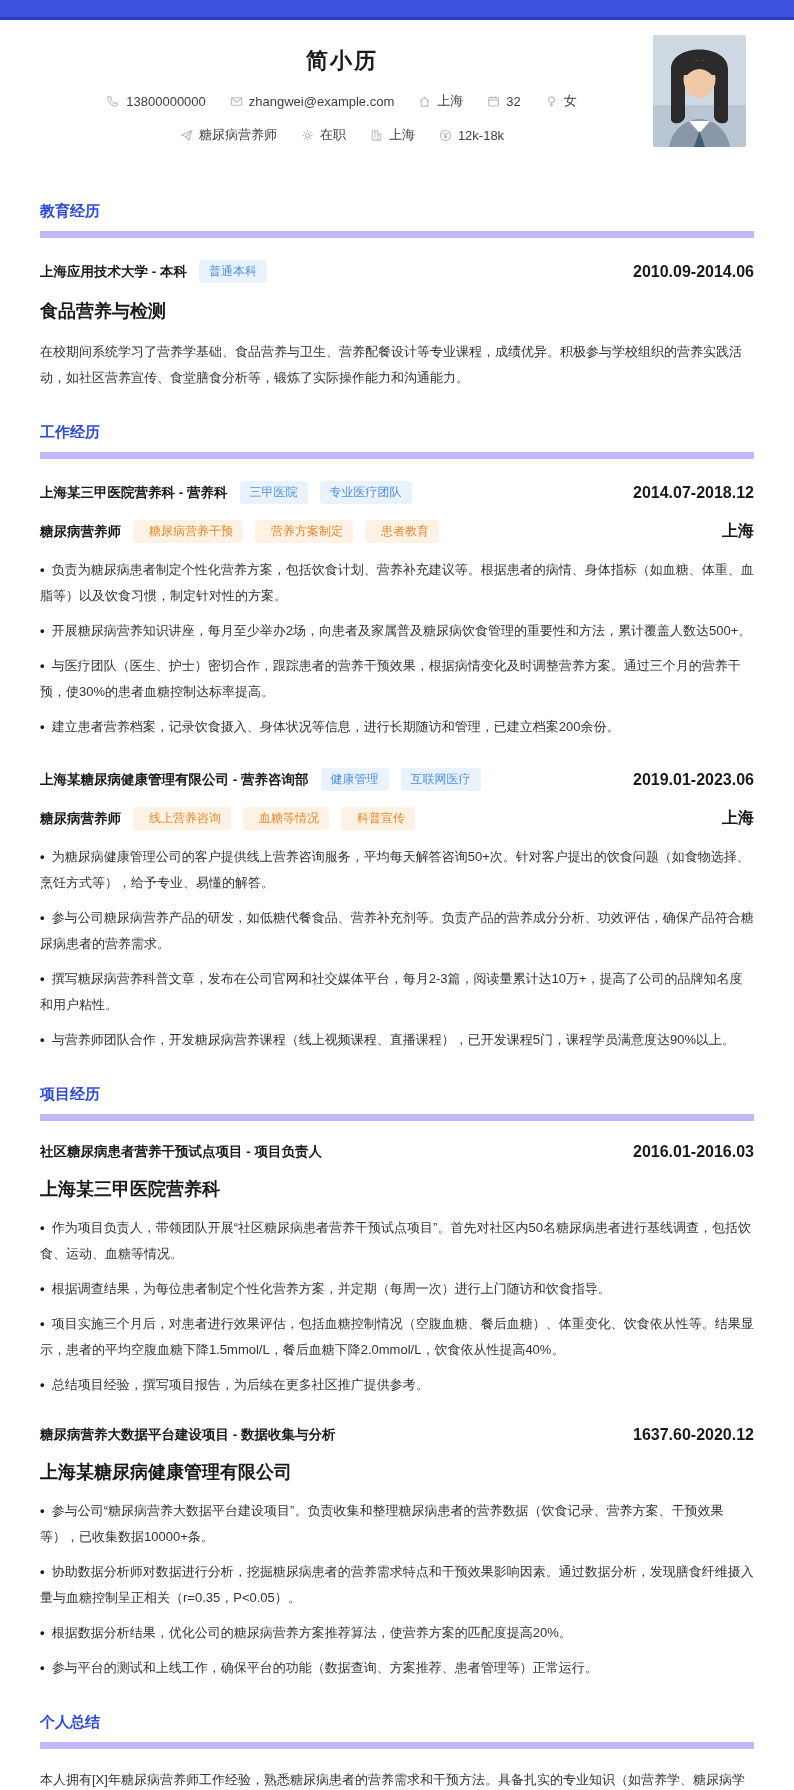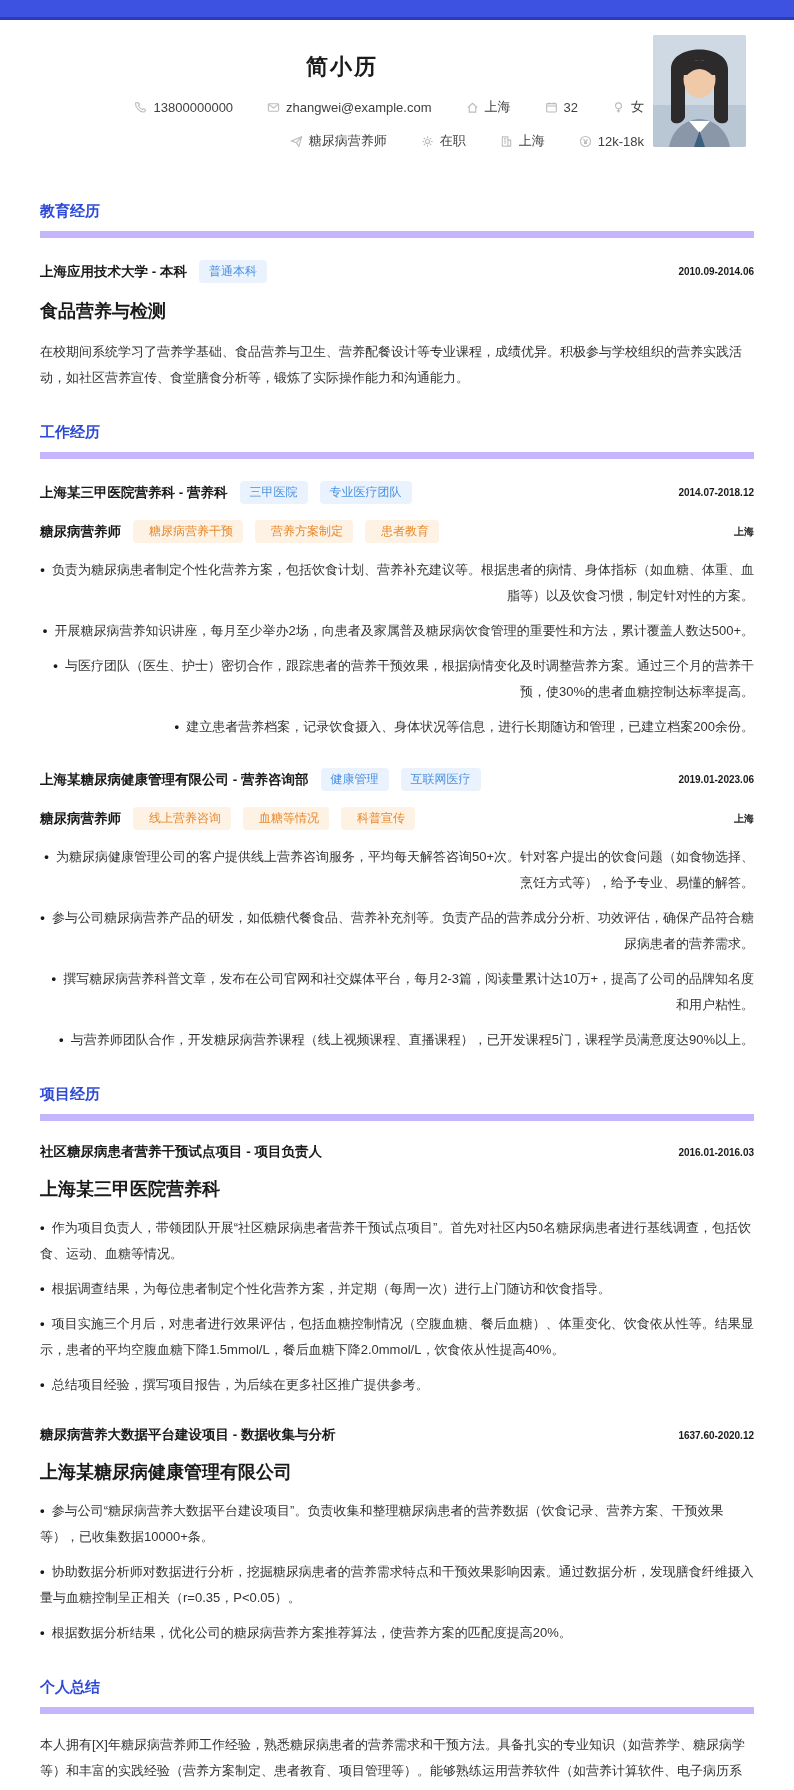--- a/index.html
+++ b/index.html
@@ -6,52 +6,52 @@
   html,body { background:#fff; }
   body {
     width:794px; height:1790px; overflow:hidden; margin:0 auto;
     font-family:"Liberation Sans","DejaVu Sans",sans-serif;
     color:#333;
   }
   .topbar { height:20px; background:#3e52e1; border-bottom:3px solid #2c3cb8; }
   .page { padding:0 40px; position:relative; }
 
   
-  header { position:relative; padding-top:26px; min-height:150px; }
+  header { position:relative; padding-top:20px; min-height:150px; }
   .header-main { width:calc(100% - 110px); text-align:center; }
   .resume-title { font-size:22px; font-weight:bold; color:#1a1a1a; letter-spacing:2px; margin-top:6px; }
-  .contact-row { margin-top:16px; display:flex; justify-content:flex-end; align-items:center; flex-wrap:nowrap; gap:34px; font-size:13px; color:#404040; }
+  .contact-row { margin-top:16px; display:flex; justify-content:center; align-items:center; flex-wrap:nowrap; gap:24px; font-size:13px; color:#404040; }
   .contact-row .ci { display:inline-flex; align-items:center; gap:6px; white-space:nowrap; }
   .ci svg { width:13px; height:13px; stroke:#bcbcbc; fill:none; stroke-width:1.2; }
   .photo { position:absolute; top:15px; right:8px; width:93px; height:112px; border-radius:2px; overflow:hidden; background:#d7dee8; }
   .photo svg { display:block; width:100%; height:100%; }
 
   
   h2.sec-title {
     margin-top:32px; font-size:15px; font-weight:bold; color:#2c49d8;
     padding-bottom:10px; border-bottom:7px solid #c4b5fd;
   }
   .sec-body { padding-top:22px; }
 
   .entry-head { display:flex; justify-content:space-between; align-items:center; }
   .eh-left { display:flex; align-items:center; }
   .ename { font-size:13.5px; font-weight:bold; color:#1a1a1a; }
-  .edate { font-size:10px; font-weight:bold; color:#1a1a1a; white-space:nowrap;margin-left:40px; }
+  .edate { font-size:16px; font-weight:bold; color:#1a1a1a; white-space:nowrap;margin-left:40px; }
   .tag { font-size:12px; border-radius:4px; padding:3px 10px; margin-left:12px; white-space:nowrap; }
   .tag.blue { background:#eaf3fd; color:#4a90e2; }
   .tag.orange { background:#fdf2e3; color:#e8872a;padding-left:16px; }
   .role-line { display:flex; justify-content:space-between; align-items:center; margin-top:16px; }
 
   .esub { font-size:18px; font-weight:bold; color:#1a1a1a; margin-top:16px; }
   .para { font-size:13px; line-height:2.0; color:#333; margin-top:16px; }
 
   .bullets { margin-top:14px; }
   .bullet { font-size:13px; line-height:2.0; color:#333; margin-bottom:9px; }
   .bullet .dot { font-weight:bold; color:#1a1a1a; }
-  .job { margin-bottom:28px;text-align:right; }
+  .job { margin-bottom:28px; }
   .job:last-child, .proj:last-child { margin-bottom:0; }
   .proj { margin-bottom:28px; }
 </style>
 </head>
 <body>
 
 <div class="topbar"></div>
 
 <div class="page">
   <header>
@@ -236,20 +236,21 @@
       <div class="proj">
         <div class="entry-head">
           <span class="ename">糖尿病营养大数据平台建设项目 - 数据收集与分析</span>
           <span class="edate">1637.60-2020.12</span>
         </div>
         <div class="esub">上海某糖尿病健康管理有限公司</div>
         <div class="bullets">
           <p class="bullet"><span class="dot">•&nbsp;&nbsp;</span><span>参与公司“糖尿病营养大数据平台建设项目”。负责收集和整理糖尿病患者的营养数据（饮食记录、营养方案、干预效果等），已收集数据10000+条。</span></p>
           <p class="bullet"><span class="dot">•&nbsp;&nbsp;</span><span>协助数据分析师对数据进行分析，挖掘糖尿病患者的营养需求特点和干预效果影响因素。通过数据分析，发现膳食纤维摄入量与血糖控制呈正相关（r=0.35，P&lt;0.05）。</span></p>
           <p class="bullet"><span class="dot">•&nbsp;&nbsp;</span><span>根据数据分析结果，优化公司的糖尿病营养方案推荐算法，使营养方案的匹配度提高20%。</span></p>
+          <p class="bullet"><span class="dot">•&nbsp;&nbsp;</span><span>参与平台的测试和上线工作，确保平台的功能（数据查询、方案推荐、患者管理等）正常运行。</span></p>
         </div>
       </div>
 
     </div>
   </section>
 
   <section>
     <h2 class="sec-title">个人总结</h2>
     <div class="sec-body" style="padding-top:18px;">
       <p class="para" style="margin-top:0;">本人拥有[X]年糖尿病营养师工作经验，熟悉糖尿病患者的营养需求和干预方法。具备扎实的专业知识（如营养学、糖尿病学等）和丰富的实践经验（营养方案制定、患者教育、项目管理等）。能够熟练运用营养软件（如营养计算软件、电子病历系统等）进行工作。具有良好的沟通能力和团队合作精神，善于与患者、医疗团队和公司内部团队合作。对糖尿病营养领域的新技术、新方法保持关注，不断学习和提升自己的专业能力。</p>

